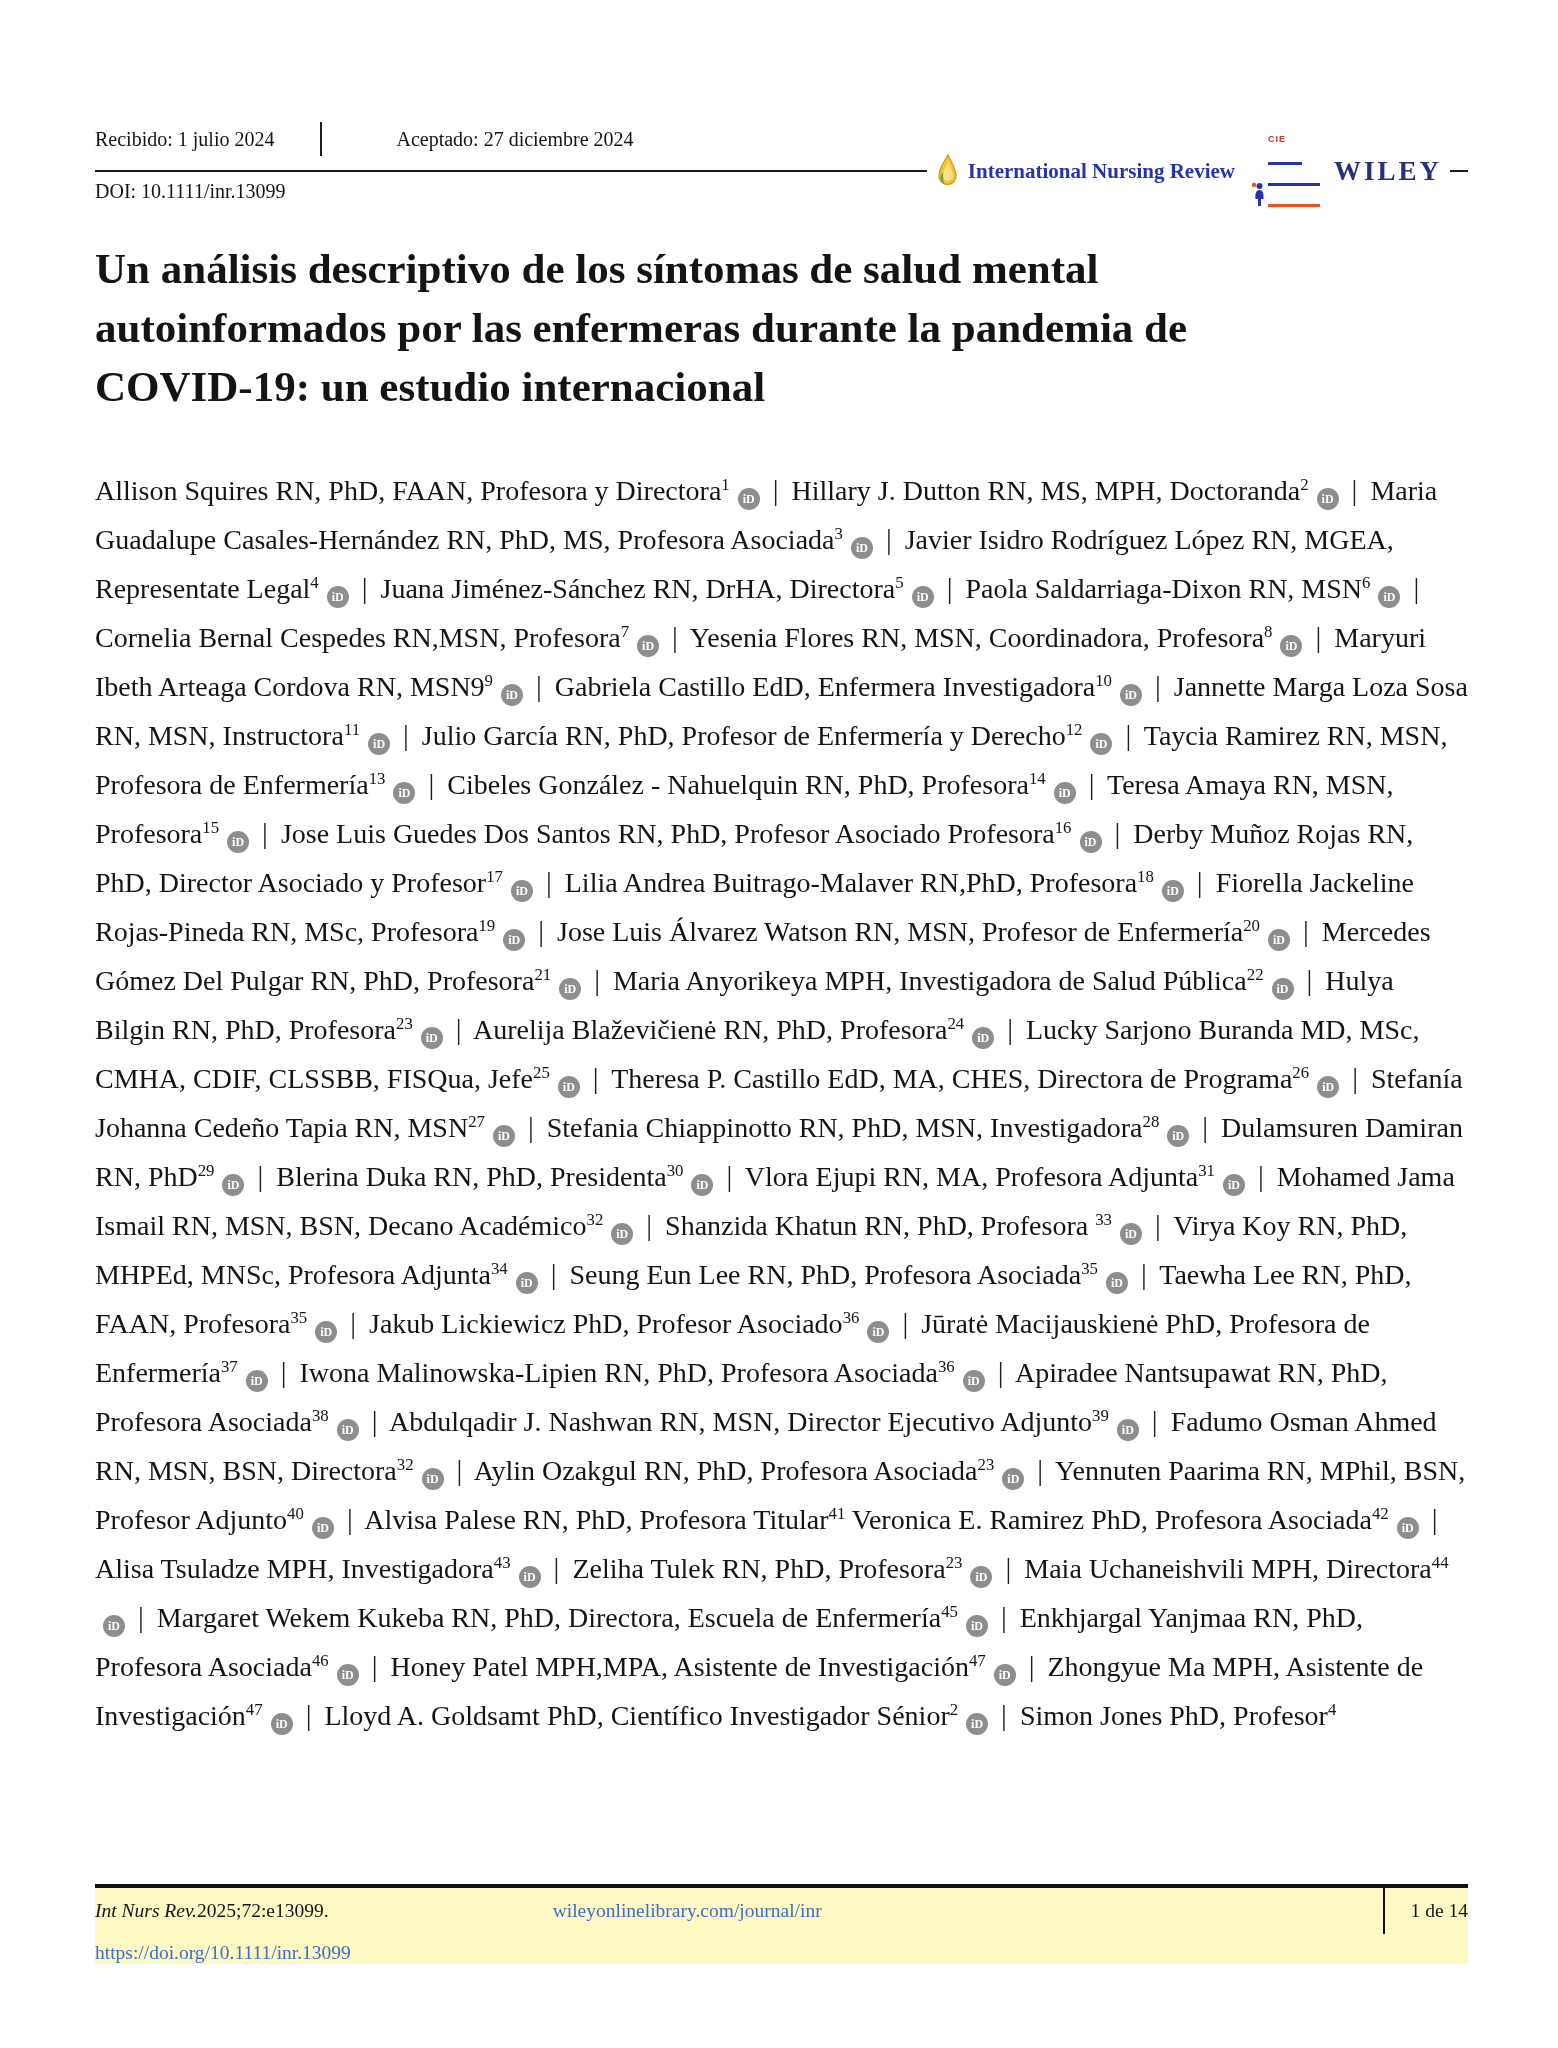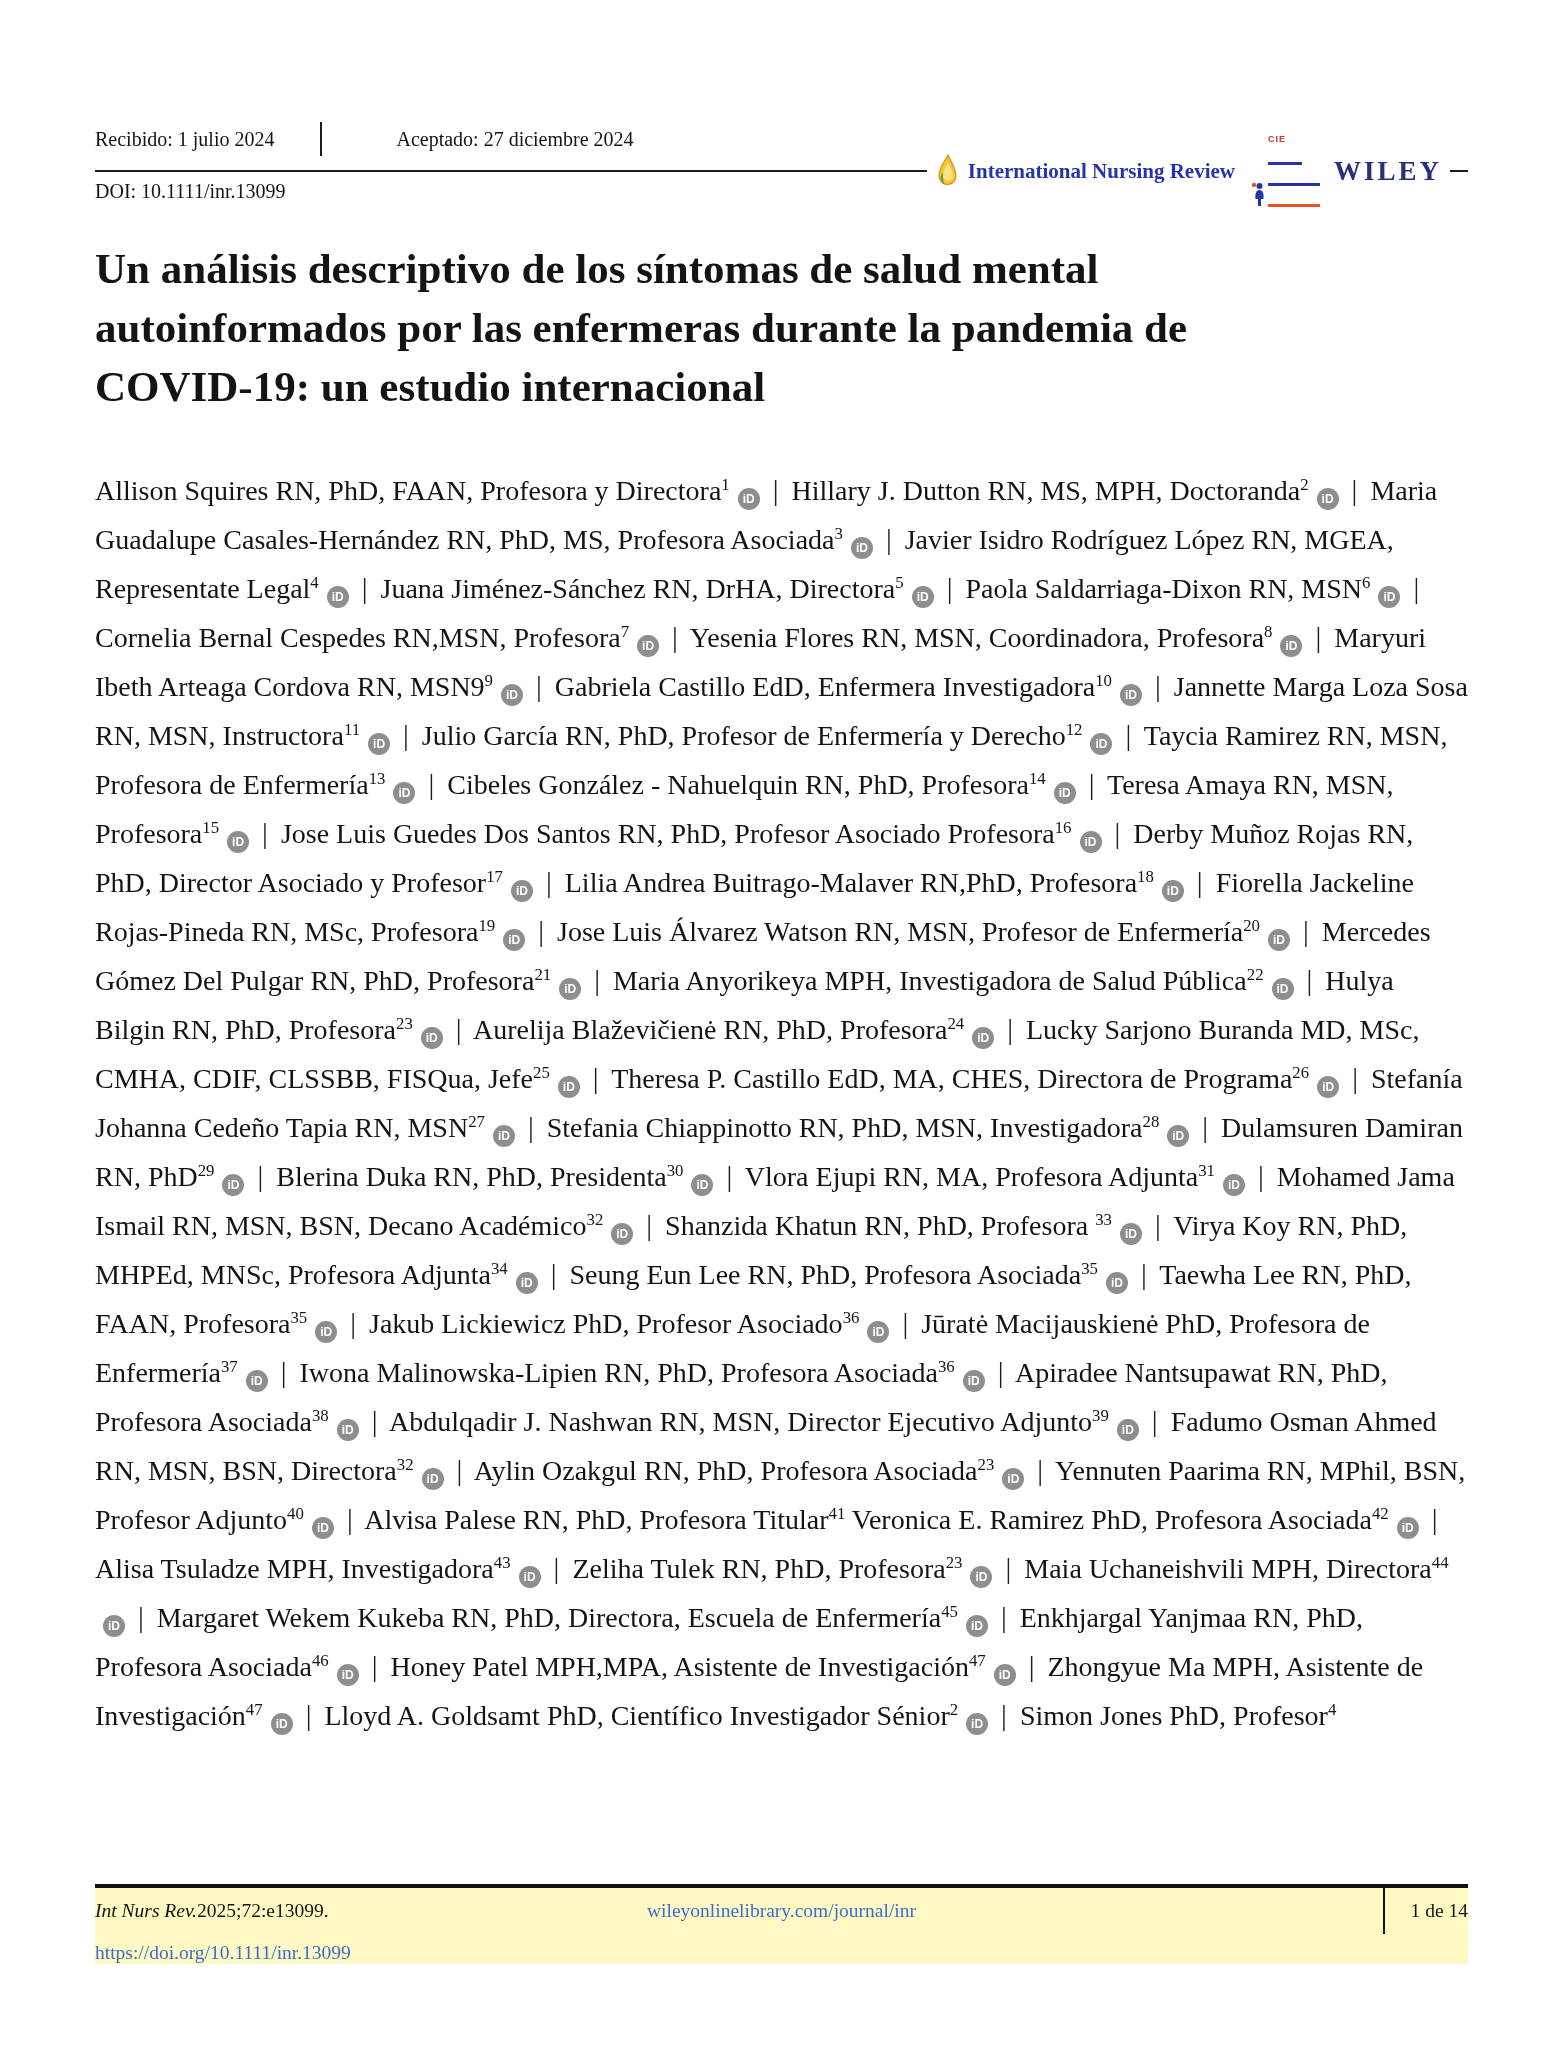--- a/index.html
+++ b/index.html
@@ -36,31 +36,31 @@
   }
   .title{
     margin-top:36px;font-size:43px;line-height:59px;font-weight:700;
     white-space:pre-line;
   }
   
   .authors{margin-top:50px;font-size:28px;line-height:49px;max-width:1373px;text-align:left;}
   .author-sup{font-size:0.6em;line-height:0;}
   .orcid-badge{
     display:inline-block;width:22px;height:22px;border-radius:50%;
-    background:#8e8e8e;color:#ffffff;font-family:Liberation Sans, sans-serif;
+    background:#8e8e8e;color:#ffffff;font-family:Liberation Serif, serif;
     font-size:12px;font-weight:700;text-align:center;line-height:22px;
     margin:0 4px 0 8px;vertical-align:-3px;
   }
   .author-sep{display:inline-block;margin:0 6px 0 2px;font-size:29px;color:#1c1c1c;}
   
   .footer{position:absolute;left:95px;right:90px;top:1884px;background:#fef9c3;}
   .footer-rule{height:4px;background:#111;}
   .footer-row{display:flex;align-items:stretch;height:46px;font-size:19.5px;}
   .footer-left{flex:1;display:flex;align-items:center;}
-  .footer-center{flex:1;display:flex;align-items:center;justify-content:center;}
+  .footer-center{flex:1;display:flex;align-items:center;justify-content:flex-start;}
   .footer-right{flex:1;display:flex;align-items:stretch;justify-content:flex-end;}
   .footer-copy{display:flex;align-items:center;}
   .page-box{border-left:2px solid #111;margin-left:24px;padding-left:26px;display:flex;align-items:center;}
   .cit-journal{font-style:italic;}
   .link{color:#3b6dcc;text-decoration:none;}
   .doi-link-row{margin-top:8px;font-size:19.5px;}
 </style>
 </head>
 <body>
 

